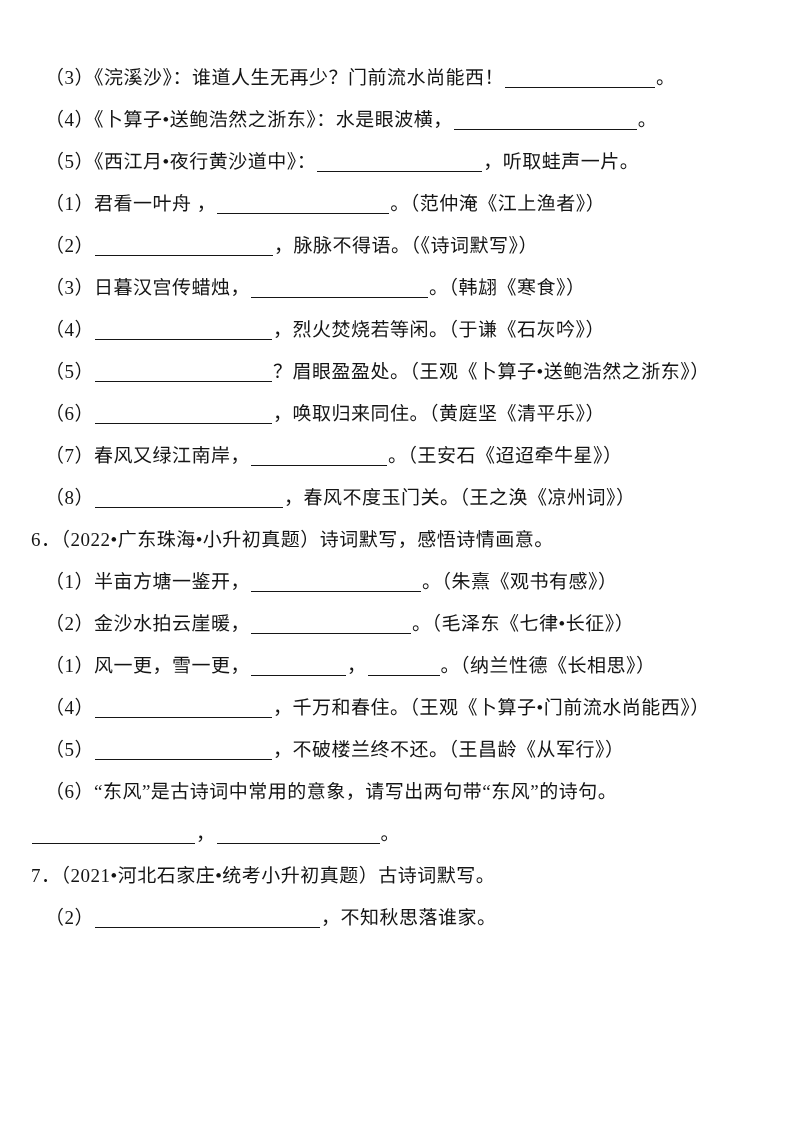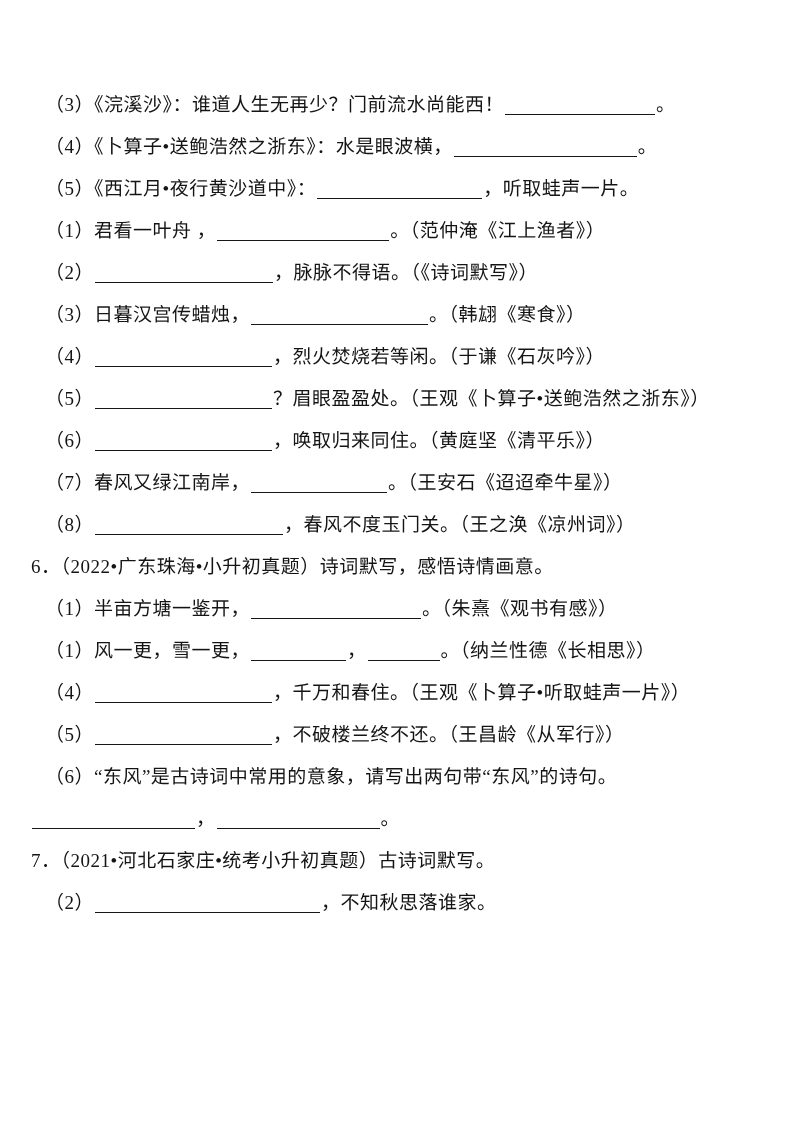--- a/index.html
+++ b/index.html
@@ -7,21 +7,21 @@
     padding: 0;
     background: #ffffff;
   }
   .page {
     position: relative;
     width: 793px;
     height: 1122px;
     background: #ffffff;
     overflow: hidden;
     box-sizing: border-box;
-    padding-top: 84px;
+    padding-top: 57px;
     font-family: "Liberation Serif", "DejaVu Serif", serif;
     font-size: 19px;
     color: #141414;
   }
   .line {
     height: 42px;
     line-height: 42px;
     white-space: nowrap;
   }
   .line.item { padding-left: 45px; }
@@ -53,21 +53,22 @@
       <div class="line item"><span class="t">（1）君看一叶舟 ，</span><span class="blank" style="width: 172px;"></span><span class="t">。（范仲淹《江上渔者》）</span></div>
       <div class="line item"><span class="t">（2）</span><span class="blank" style="width: 178px;"></span><span class="t">，脉脉不得语。（《诗词默写》）</span></div>
       <div class="line item"><span class="t">（3）日暮汉宫传蜡烛，</span><span class="blank" style="width: 177px;"></span><span class="t">。（韩翃《寒食》）</span></div>
       <div class="line item"><span class="t">（4）</span><span class="blank" style="width: 177px;"></span><span class="t">，烈火焚烧若等闲。（于谦《石灰吟》）</span></div>
       <div class="line item"><span class="t">（5）</span><span class="blank" style="width: 177px;"></span><span class="t">？眉眼盈盈处。（王观《卜算子•送鲍浩然之浙东》）</span></div>
       <div class="line item"><span class="t">（6）</span><span class="blank" style="width: 177px;"></span><span class="t">，唤取归来同住。（黄庭坚《清平乐》）</span></div>
       <div class="line item"><span class="t">（7）春风又绿江南岸，</span><span class="blank" style="width: 136px;"></span><span class="t">。（王安石《迢迢牵牛星》）</span></div>
       <div class="line item"><span class="t">（8）</span><span class="blank" style="width: 188px;"></span><span class="t">，春风不度玉门关。（王之涣《凉州词》）</span></div>
       <div class="line section"><span class="t">6．（2022•广东珠海•小升初真题）诗词默写，感悟诗情画意。</span></div>
       <div class="line item"><span class="t">（1）半亩方塘一鉴开，</span><span class="blank" style="width: 170px;"></span><span class="t">。（朱熹《观书有感》）</span></div>
+      <div class="line item"><span class="t">（2）金沙水拍云崖暖，</span><span class="blank" style="width: 160px;"></span><span class="t">。（毛泽东《七律•长征》）</span></div>
       <div class="line item"><span class="t">（1）风一更，雪一更，</span><span class="blank" style="width: 95px;"></span><span class="t">，</span><span class="blank" style="width: 72px;"></span><span class="t">。（纳兰性德《长相思》）</span></div>
-      <div class="line item"><span class="t">（4）</span><span class="blank" style="width: 177px;"></span><span class="t">，千万和春住。（王观《卜算子•听取蛙声一片》）</span></div>
+      <div class="line item"><span class="t">（4）</span><span class="blank" style="width: 177px;"></span><span class="t">，千万和春住。（王观《卜算子•门前流水尚能西》）</span></div>
       <div class="line item"><span class="t">（5）</span><span class="blank" style="width: 177px;"></span><span class="t">，不破楼兰终不还。（王昌龄《从军行》）</span></div>
       <div class="line item"><span class="t">（6）“东风”是古诗词中常用的意象，请写出两句带“东风”的诗句。</span></div>
       <div class="line blankrow"><span class="blank" style="width: 163px;"></span><span class="t">，</span><span class="blank" style="width: 163px;"></span><span class="t">。</span></div>
       <div class="line section"><span class="t">7．（2021•河北石家庄•统考小升初真题）古诗词默写。</span></div>
       <div class="line item"><span class="t">（2）</span><span class="blank" style="width: 225px;"></span><span class="t">，不知秋思落谁家。</span></div>
     </div>
 </div>
 
 </body></html>

